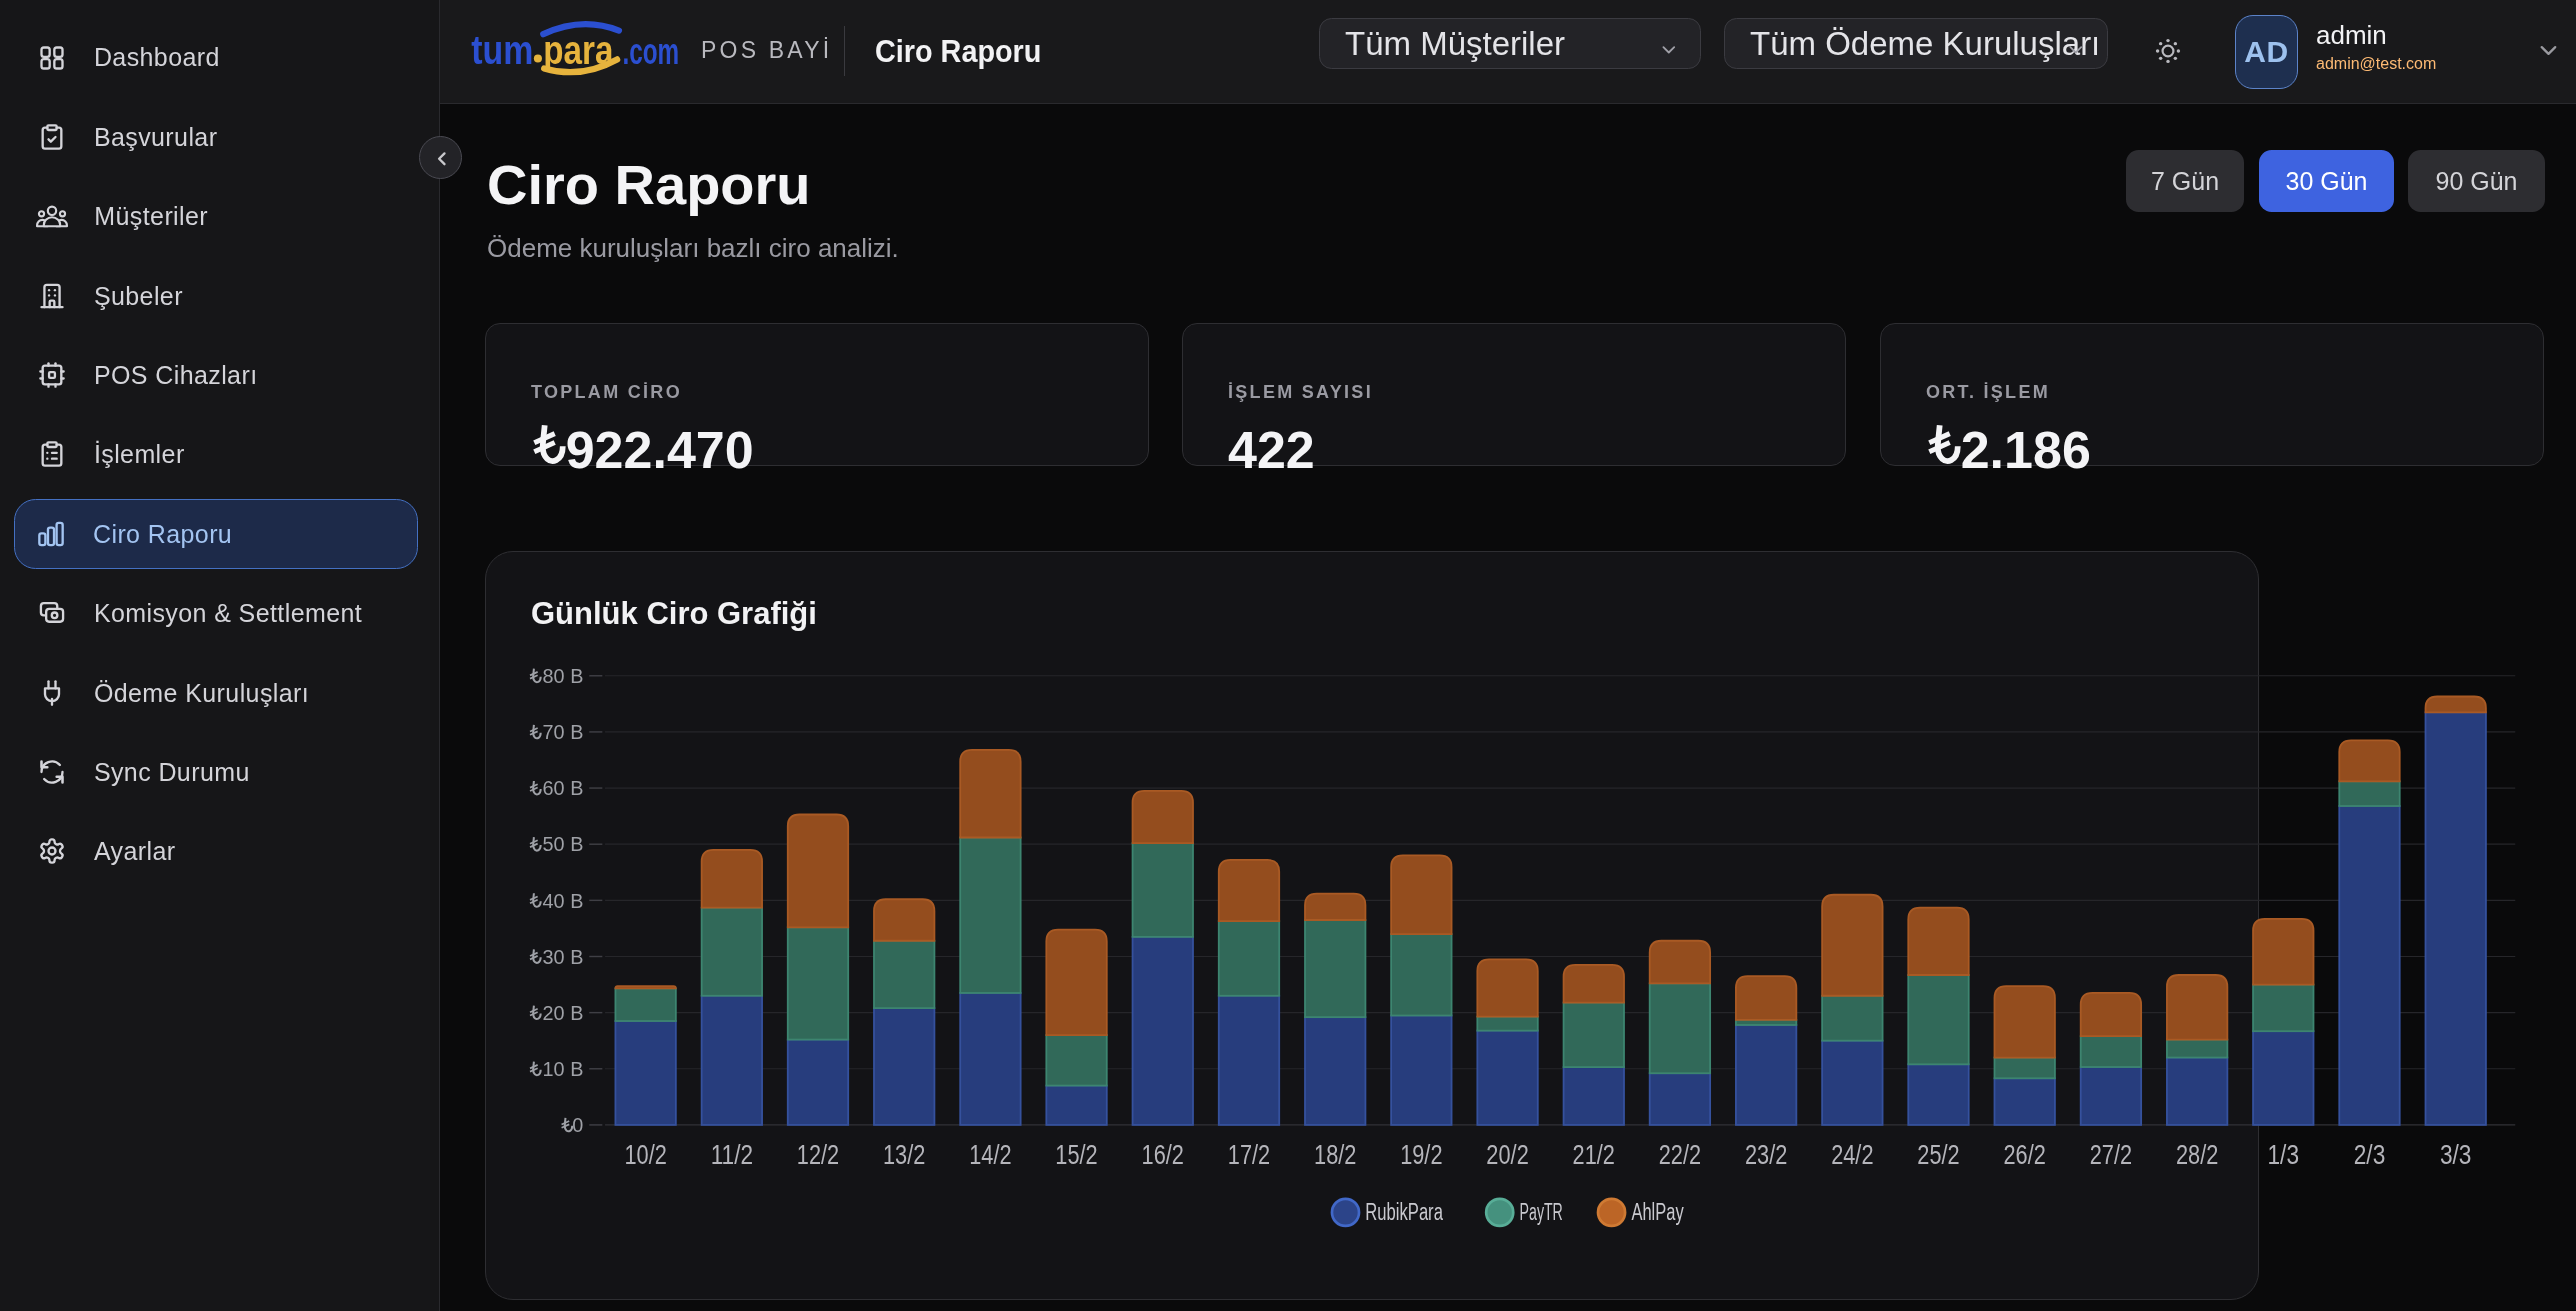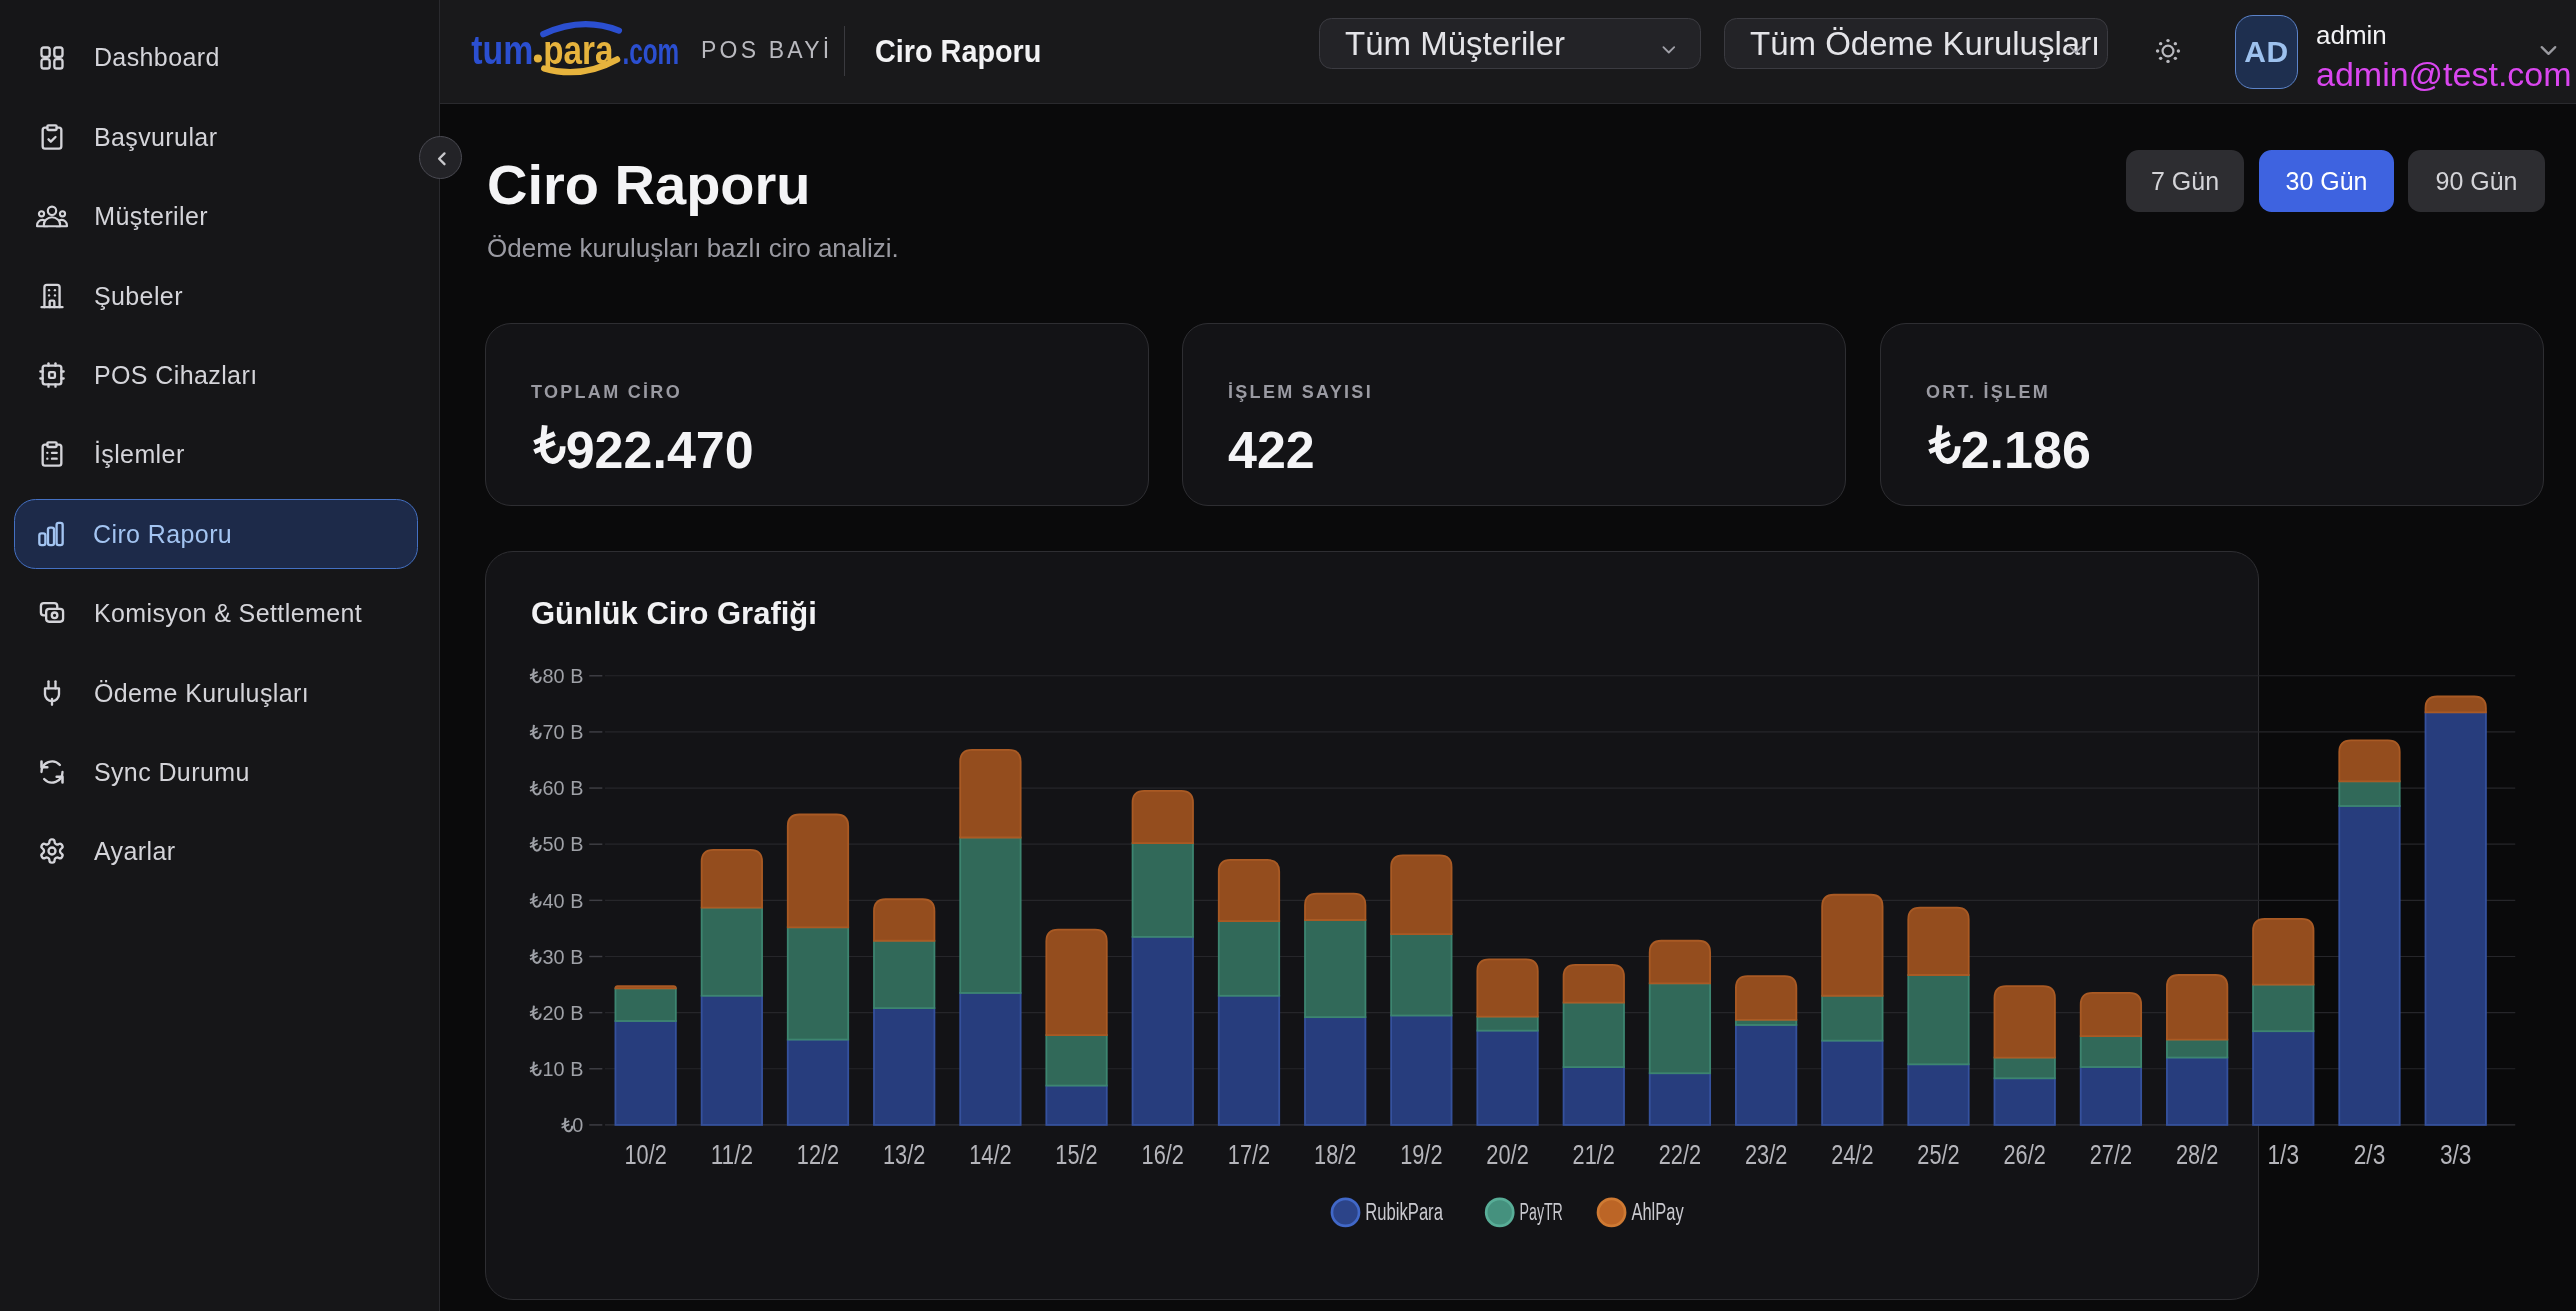--- a/index.html
+++ b/index.html
@@ -20,34 +20,34 @@
 #posbayi { position:absolute; left:261px; top:37px; color:#b9b9bf; font-size:23px; letter-spacing:3.2px; }
 #hdiv { position:absolute; left:404px; top:26px; width:0.9px; height:50px; background:#3a3a3f; }
 #htitle { position:absolute; left:435px; top:33px; color:#f2f2f4; font-size:32px; font-weight:bold; transform:scaleX(0.9); transform-origin:left center; }
 .ddl { position:absolute; top:18px; height:51px; background:#232327; border:0.9px solid #3b3b41;
   border-radius:12.6px; display:flex; align-items:center; color:#e4e4e8; font-size:33px; }
 .ddl .chev { width:21.6px; height:21.6px; color:#a0a0a8; position:absolute; right:20px; top:20px; }
 #avatar { position:absolute; left:1795px; top:15.3px; width:63px; height:74px; background:#1e2f4f;
   border:1.8px solid #5c83c9; border-radius:18px; color:#9dc1ee; font-size:30px; font-weight:bold;
   display:flex; align-items:center; justify-content:center; letter-spacing:0.5px; }
 #uname { position:absolute; left:1876px; top:20px; color:#f2f2f4; font-size:26px; font-weight:normal; }
-#umail { position:absolute; left:1876px; top:55px; color:#d946ef; font-size:34px; }
+#umail { position:absolute; left:1876px; top:55px; color:#fdba74; font-size:16px; }
 #hchev { position:absolute; left:2095px; top:37px; width:27px; height:27px; color:#9a9aa0; }
 
 #collapse { position:absolute; left:419px; top:136px; width:43px; height:43px; border-radius:50%;
   background:#232327; border:0.9px solid #4a4a52; z-index:5; }
 #collapse svg { position:absolute; left:10.8px; top:10.8px; width:21.6px; height:21.6px; color:#c8c8cc; }
 
 #ptitle { position:absolute; left:487px; top:152px; color:#f4f4f6; font-size:56px; font-weight:bold; }
 #psub { position:absolute; left:487px; top:233px; color:#9a9aa2; font-size:26px; }
 .gbtn { position:absolute; top:150px; height:62px; border-radius:12.6px; background:#2d2d31;
   color:#d4d4d8; font-size:25px; display:flex; align-items:center; justify-content:center; }
 .gbtn.on { background:#3e63e0; color:#fff; }
-.scard { position:absolute; top:323px; width:664px; height:183px; background:#131316;
-  border:0.9px solid #2e2e32; border-radius:26px;text-align:center; }
+.scard { position:absolute; top:323px; width:664px; height:143px; background:#131316;
+  border:0.9px solid #2e2e32; border-radius:15px;text-align:center; }
 .slabel { position:absolute; left:45px; top:58px; color:#9a9aa2; font-size:18px; font-weight:bold;
   letter-spacing:2.3px; }
 .sval { position:absolute; left:45px; top:96px; color:#f4f4f6; font-size:52px; font-weight:bold;
   display:flex; align-items:flex-start; }
 .sval svg { margin-top:3.6px; margin-right:2.7px; }
 
 #chart { position:absolute; left:485px; top:551px; width:1774px; height:749px; background:#131316;
   border:0.9px solid #2e2e32; border-radius:28px; }
 #ctitle { position:absolute; left:45px; top:44px; color:#f2f2f4; font-size:31px; font-weight:bold; }
 </style></head>

